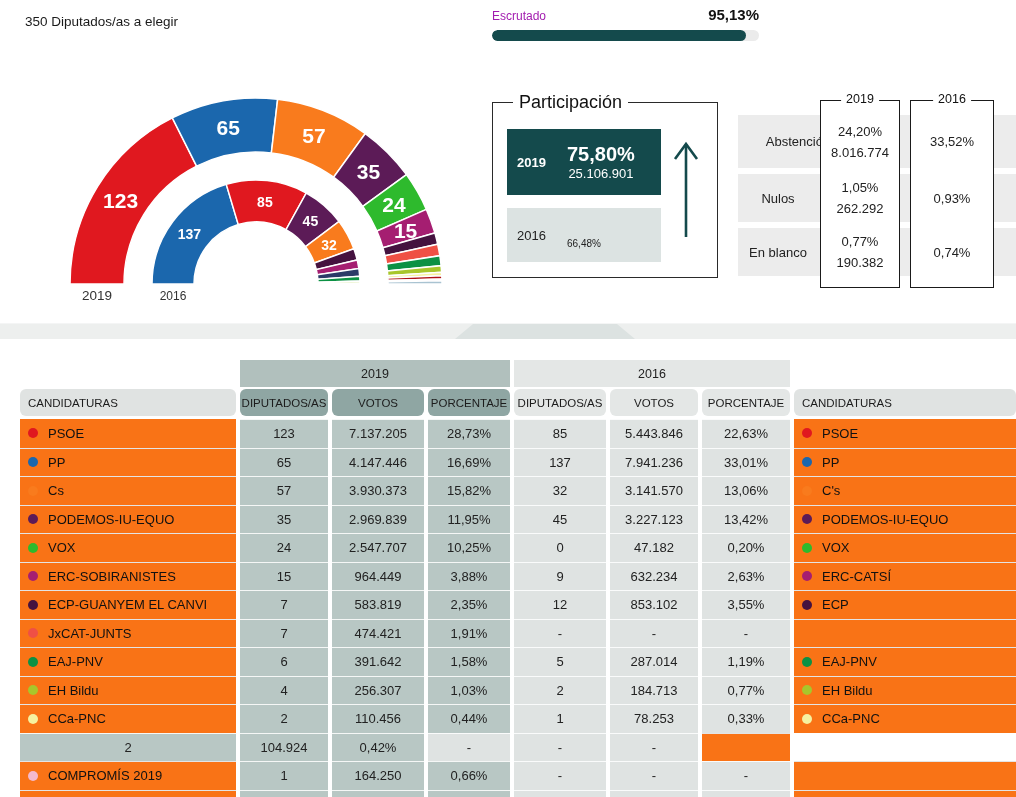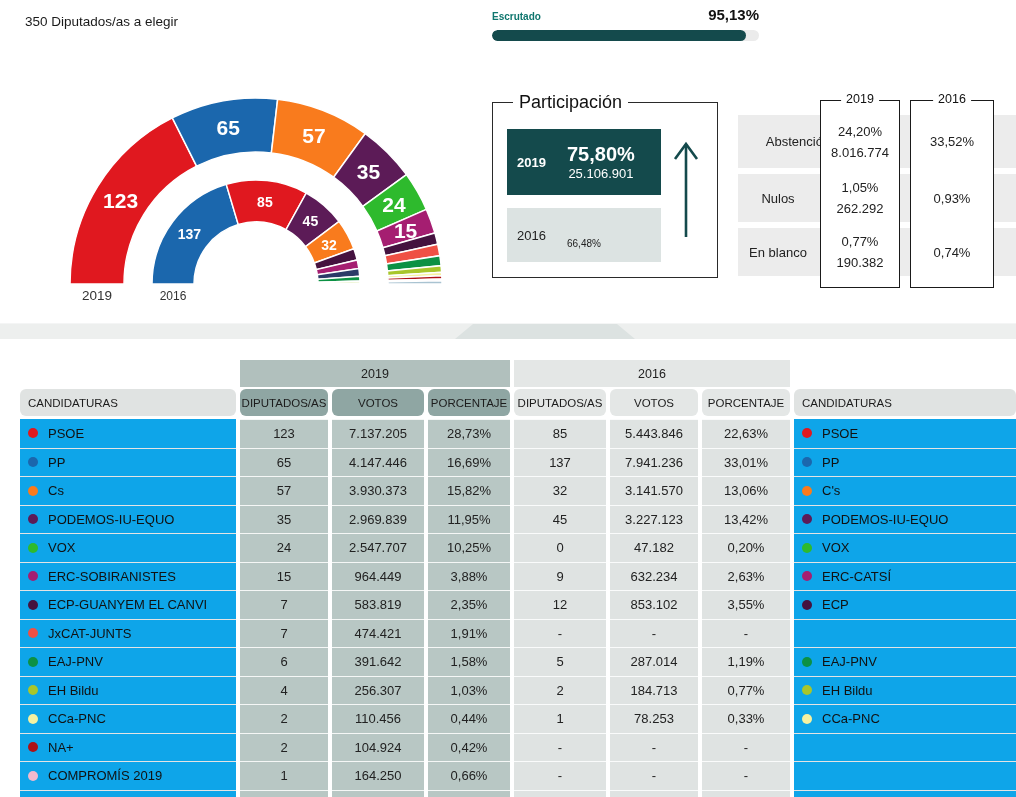--- a/index.html
+++ b/index.html
@@ -5,21 +5,21 @@
   html,body { margin:0; padding:0; background:#fff; }
   body { font-family:"Liberation Sans", sans-serif; }
   .page { position:relative; width:1016px; height:797px; overflow:hidden; background:#fff; color:#222; }
 
   
   .seats-label { position:absolute; left:25px; top:14px; font-size:13.5px; color:#1a1a1a; }
 
   
   .escrutado { position:absolute; left:492px; top:6px; width:267px; }
   .esc-row { display:flex; justify-content:space-between; align-items:baseline; }
-  .esc-label { font-size:10px; color:#0f766e;font-weight:bold; }
+  .esc-label { font-size:12px; color:#a21caf; }
   .esc-value { font-size:15px; font-weight:bold; color:#111; }
   .esc-track { margin-top:7px; height:11px; background:#ebebeb; border-radius:6px; overflow:hidden; }
   .esc-fill { height:100%; background:#144a4c; border-radius:6px; }
 
   
   #hemicycle { position:absolute; left:28px; top:88px; }
   #hemicycle text.seat-label { font-weight:bold; fill:#fff; }
   #hemicycle text.year-label { fill:#333; }
 
   
@@ -57,21 +57,21 @@
   .trow.data { height:28.5px; }
   .trow.partial { height:8px; }
   .cell { display:flex; align-items:center; justify-content:center; font-size:13px; color:#222; overflow:hidden; white-space:nowrap; }
   .g19 { grid-column:2 / span 3; background:#b1c0bd; font-size:12.5px; }
   .g16 { grid-column:5 / span 3; background:#e4e7e6; font-size:12.5px; }
   .blank1 { grid-column:1; } .blank8 { grid-column:8; }
   .thead-sub .cell { font-size:11.5px; color:#1c1c1c;border-radius:6px; }
   .h19 { background:#8fa6a3; }
   .h16 { background:#e4e7e6; }
   .hcand { background:#e0e3e2; justify-content:flex-start; padding-left:8px; }
-  .cparty { background:#0ea5e9; justify-content:flex-start; padding-left:8px; gap:10px; }
+  .cparty { background:#f97316; justify-content:flex-start; padding-left:8px; gap:10px; }
   .data .cparty { border-top:1px solid #e4e4e4; }
   .data.first .cparty { border-top:none; }
   .c19 { background:#b8c7c4; border-top:1px solid rgba(255,255,255,0.85); }
   .c16 { background:#dfe3e2; border-top:1px solid rgba(255,255,255,0.85); }
   .dot { width:10px; height:10px; border-radius:50%; flex:0 0 auto; }
   .party-name { font-size:13px; color:#111; }
 </style>
 </head>
 <body>
 
@@ -370,24 +370,20 @@
           <div class="cell c19">0,44%</div>
           <div class="cell c16">1</div>
           <div class="cell c16">78.253</div>
           <div class="cell c16">0,33%</div>
           <div class="cell cparty">
             <span class="dot" style="background: rgb(246, 242, 160);"></span>
             <span class="party-name">CCa-PNC</span>
           </div>
         </div>
         <div class="trow data">
-          <div class="cell cparty">
-            <span class="dot" style="background: rgb(174, 17, 22);"></span>
-            <span class="party-name">NA+</span>
-          </div>
           <div class="cell c19">2</div>
           <div class="cell c19">104.924</div>
           <div class="cell c19">0,42%</div>
           <div class="cell c16">-</div>
           <div class="cell c16">-</div>
           <div class="cell c16">-</div>
           <div class="cell cparty"></div>
         </div>
         <div class="trow data">
           <div class="cell cparty">

